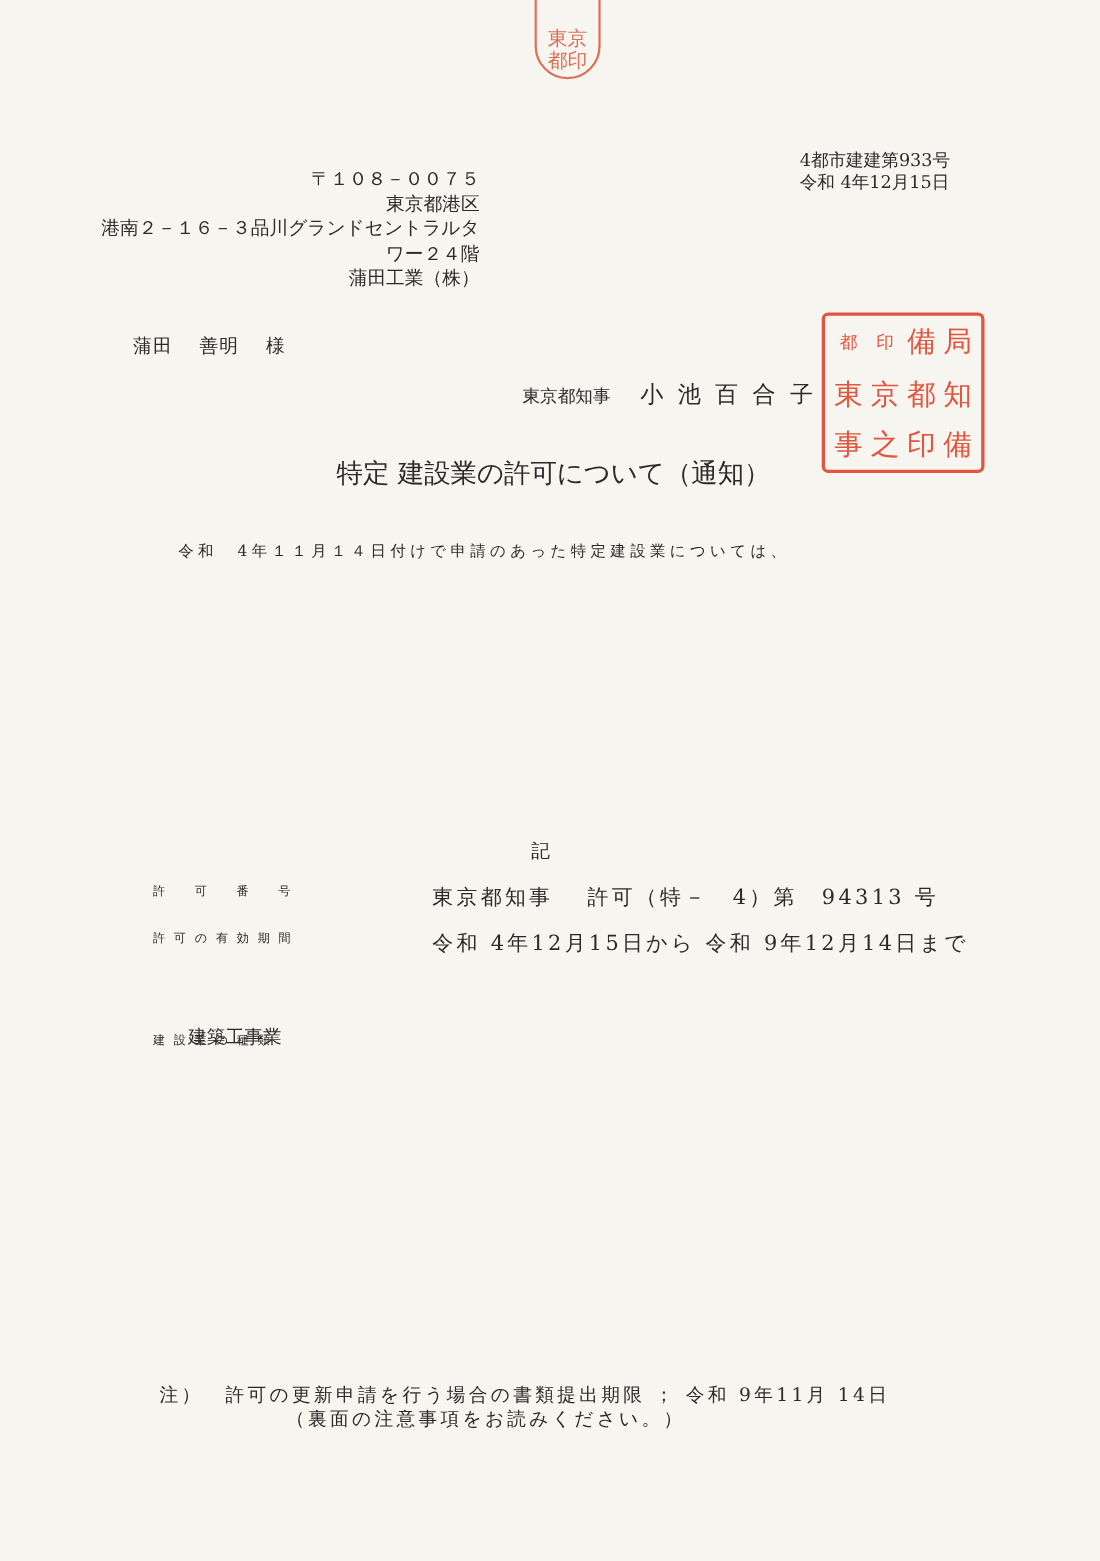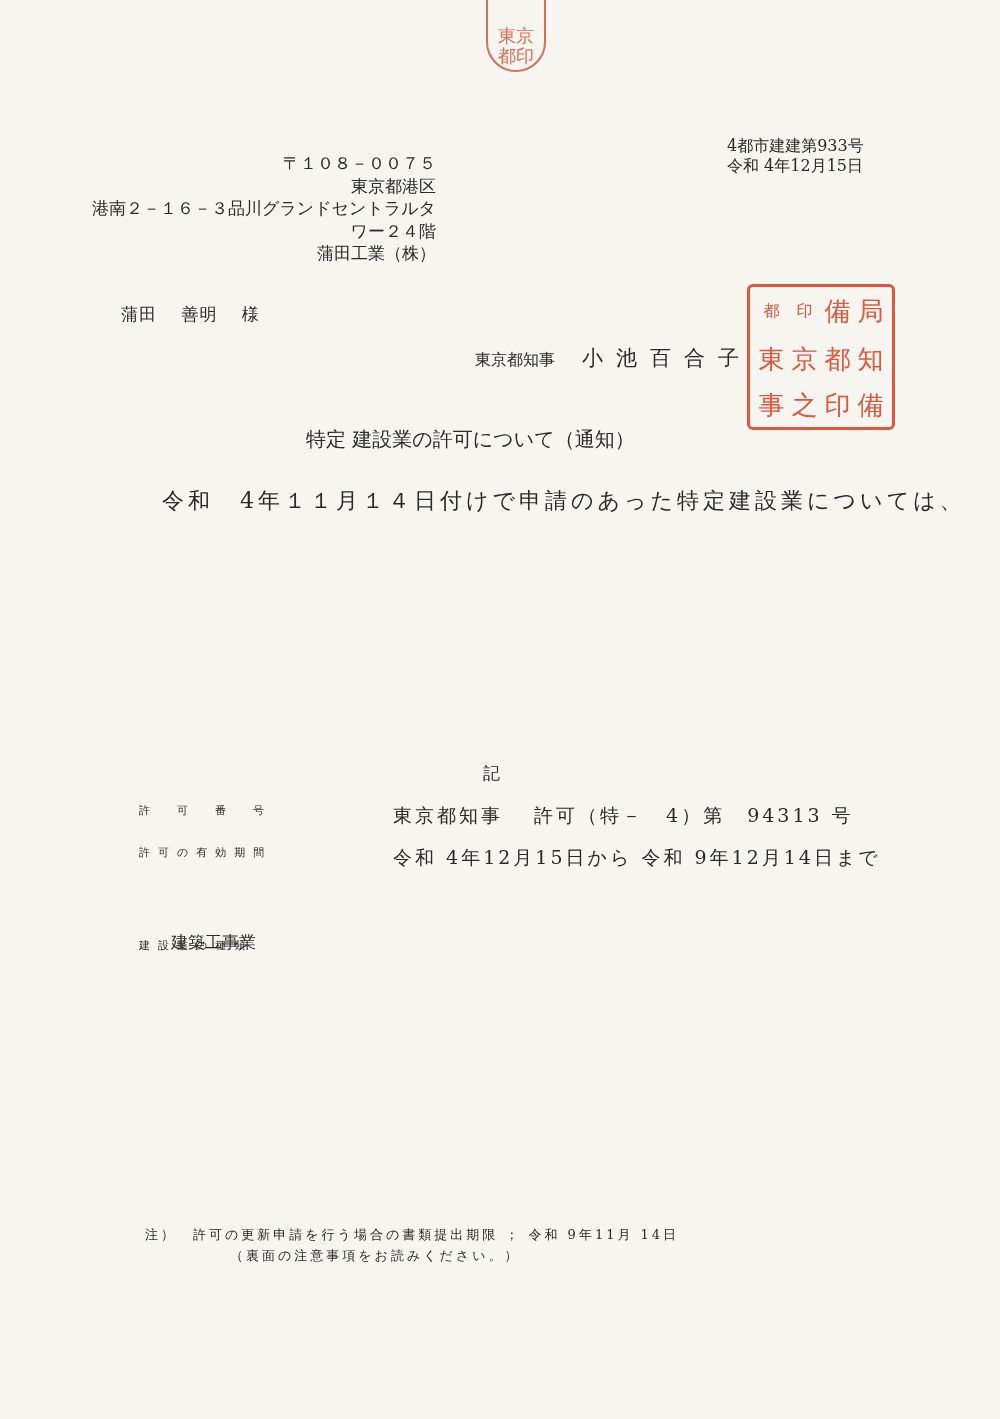--- a/index.html
+++ b/index.html
@@ -27,32 +27,32 @@
   .seal-main span { line-height: 1; }
   .seal-main .small { font-size: 16px; }
   .doc-ref { left: 727px; top: 136px; font-size: 16px; line-height: 20px; }
   .address { left: 92px; top: 152px; font-size: 17px; line-height: 22.5px; text-align: right; }
   .address div { white-space: nowrap; }
   .addressee { left: 121px; top: 303px; font-size: 17px; letter-spacing: 1px; }
   .addressee span { margin-right: 18px; }
   .sender { left: 475px; top: 344px; }
   .sender .title { font-size: 16px; }
   .sender .name { font-size: 21px; letter-spacing: 13px; margin-left: 22px; }
-  .subject { left: 306px; top: 414px; font-size: 20px; margin-top: 12px; }
-  .body-text { left: 145px; top: 484px; font-size: 22px; line-height: 34px; letter-spacing: 4px; }
+  .subject { left: 306px; top: 414px; font-size: 24px; }
+  .body-text { left: 145px; top: 484px; font-size: 14px; line-height: 34px; letter-spacing: 4px; }
   .ki { left: 483px; top: 762px; font-size: 17px; }
   .rec-label { left: 139px; font-size: 11px; letter-spacing: 8px; }
   .rec-value { left: 393px; font-size: 19px; letter-spacing: 3px; }
   .r1 { top: 803px; }
   .r1.rec-label { letter-spacing: 27px; }
   .r2 { top: 845px; }
   .r3 { top: 938px; font-family: Liberation Serif, serif; }
   .kind { left: 171px; top: 931px; font-size: 17px; text-align: center; }
-  .note { left: 145px; top: 1224px; font-size: 13px; letter-spacing: 3px; line-height: 21px; }
-  .note .l2 { margin-left: 85px; }
+  .note { left: 145px; top: 1259px; font-size: 17px; letter-spacing: 3px; line-height: 21px; }
+  .note .l2 { margin-left: 115px; }
 </style>
 </head>
 <body>
 
 <div class="seal-top">
   <span>東</span>
   <span>京</span>
   <span>都</span>
   <span>印</span>
 </div>

